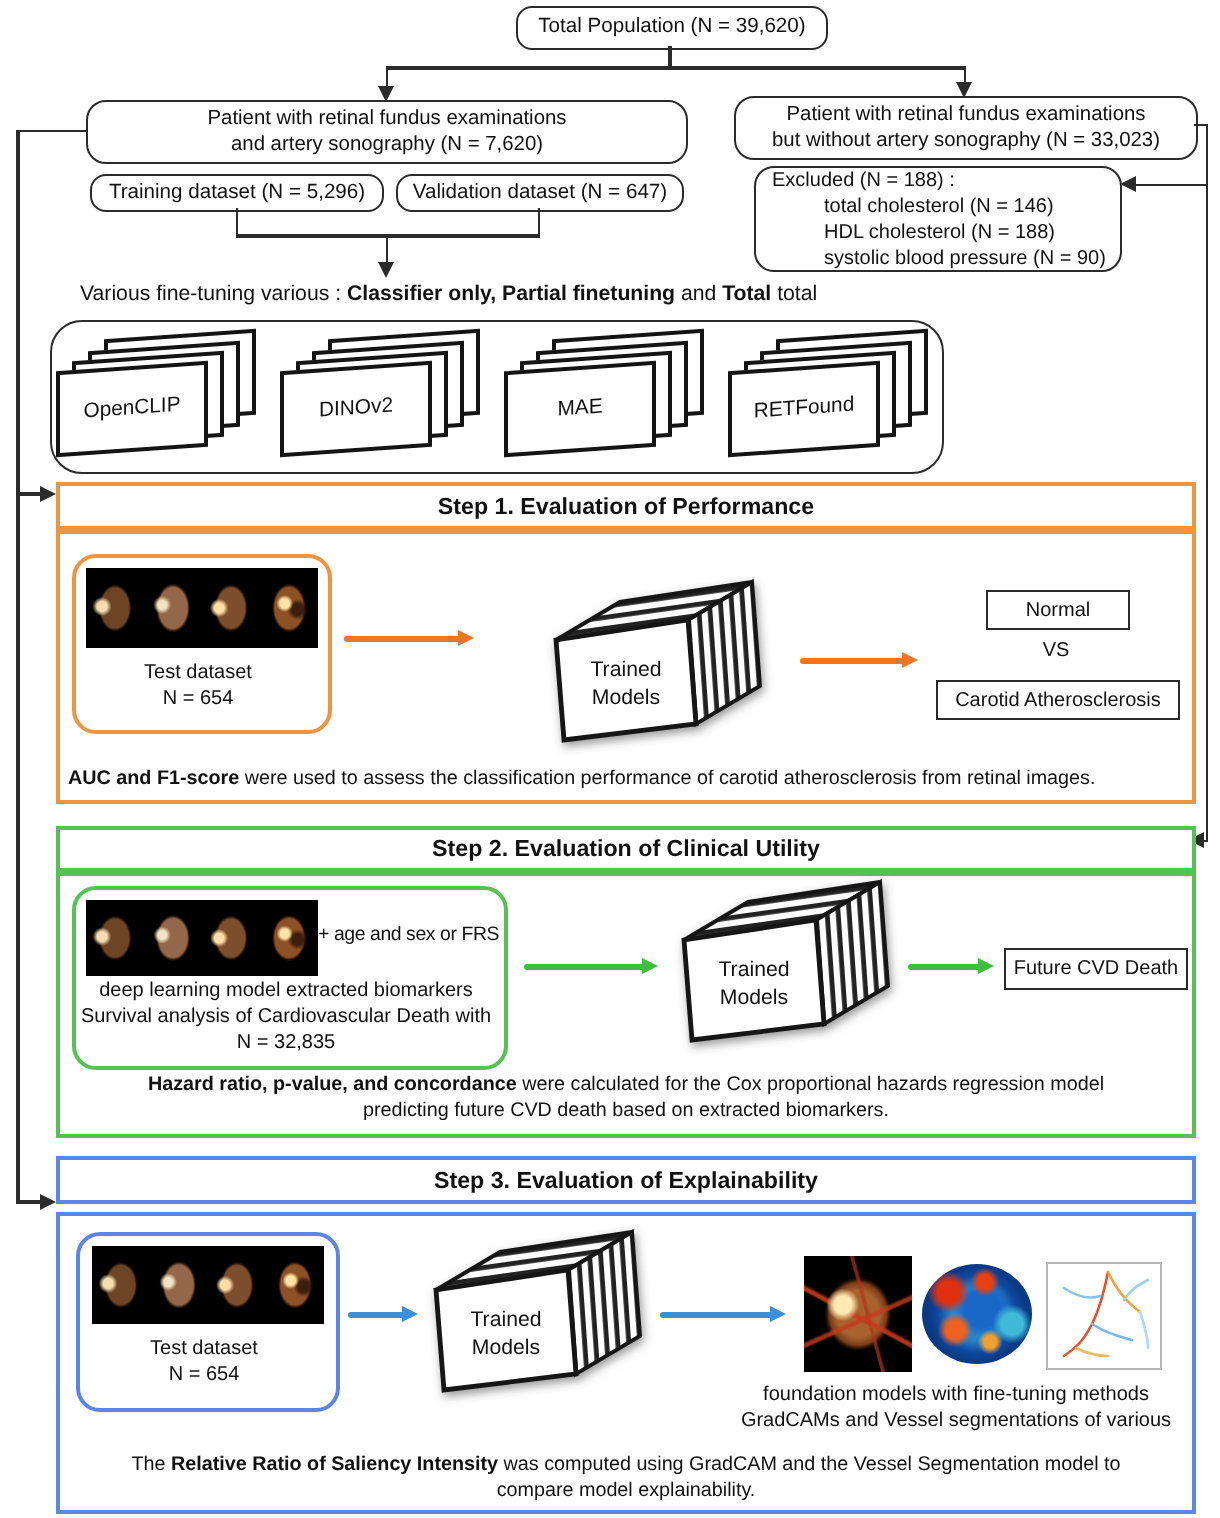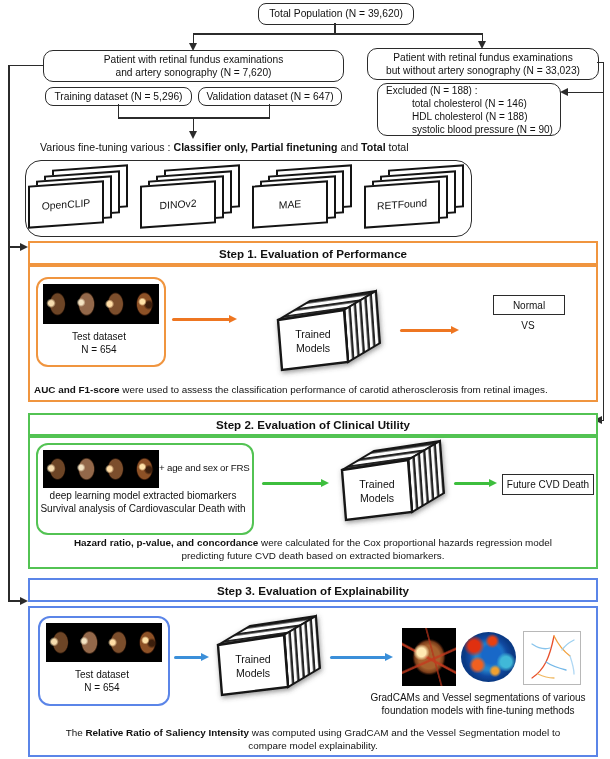--- a/index.html
+++ b/index.html
@@ -210,20 +210,23 @@
     <text x="41" y="68" text-anchor="middle">Models</text>
   </svg>
 
   <div class="shaft c-or" style="left:400px;top:329px;width:52px;"></div>
   <div class="ah ah-r c-or" style="left:451px;top:326px;"></div>
 
   <div class="qbox" style="left:493px;top:295px;width:70px;height:18px;">
     <span>Normal</span>
   </div>
   <div class="t tc" style="left:493px;top:319px;width:70px;">VS</div>
+  <div class="qbox" style="left:468px;top:340px;width:120px;height:18px;">
+    <span>Carotid Atherosclerosis</span>
+  </div>
 
   <div class="cap" style="left:34px;top:383px;width:556px;">
     <b>AUC and F1-score</b><span> were used to assess the classification performance of carotid atherosclerosis from retinal images.</span>
   </div>
 
   <div class="shdr" style="left:28px;top:413px;width:566px;height:19px;border-color:var(--green);">
     <span>Step 2. Evaluation of Clinical Utility</span>
   </div>
   <div class="sbody" style="left:28px;top:436px;width:566px;height:129px;border-color:var(--green);"></div>
 
@@ -231,20 +234,21 @@
   <div class="strip" style="left:43px;top:450px;">
     <div class="fx f1" style="height:36px;"></div>
     <div class="fx f2" style="height:36px;"></div>
     <div class="fx f3" style="height:36px;"></div>
     <div class="fx f4" style="height:36px;"></div>
   </div>
   <div class="t" style="left:159px;top:462px;width:92px;font-size:9.7px;letter-spacing:-0.2px;">+ age and sex or FRS</div>
   <div class="t tc" style="left:38px;top:489px;width:210px;">
     <div>deep learning model extracted biomarkers</div>
     <div>Survival analysis of Cardiovascular Death with</div>
+    <div>N = 32,835</div>
   </div>
 
   <div class="shaft c-gr" style="left:262px;top:482px;width:60px;"></div>
   <div class="ah ah-r c-gr" style="left:321px;top:479px;"></div>
 
   <svg class="stack" style="left:336px;top:434px;width:112px;height:88px;" viewBox="0 0 112 88">
     <g filter="url(#softsh)">
       <polygon points="6,36 72,26 104,7 38,17" fill="url(#ribsT)" stroke="#151515" stroke-width="2"></polygon>
       <polygon points="72,26 104,7 108,59 76,78" fill="url(#ribsS)" stroke="#151515" stroke-width="2"></polygon>
       <polygon points="6,36 72,26 76,78 10,86" fill="#fff" stroke="#151515" stroke-width="2.4"></polygon>
@@ -307,22 +311,22 @@
         <path d="M30 4 C34 12 38 18 46 24" stroke="#f2a03c"></path>
         <path d="M22 30 C28 34 34 36 42 38" stroke="#74b8e8"></path>
         <path d="M26 16 C20 18 14 16 8 12" stroke="#88c4ec"></path>
         <path d="M38 18 C42 12 46 10 50 8" stroke="#9cd0f0"></path>
         <path d="M14 42 C18 44 24 46 30 46" stroke="#f0b860"></path>
         <path d="M46 24 C48 30 50 36 50 42" stroke="#b0d8f4"></path>
       </g>
     </svg>
   </div>
   <div class="t tc" style="left:352px;top:691px;width:252px;">
+    <div>foundation models with fine-tuning methods</div>
     <div>GradCAMs and Vessel segmentations of various</div>
-    <div>foundation models with fine-tuning methods</div>
   </div>
 
   <div class="cap tc" style="left:40px;top:726px;width:546px;">
     <span>The </span><b>Relative Ratio of Saliency Intensity</b><span> was computed using GradCAM and the Vessel Segmentation model to</span>
     <div>compare model explainability.</div>
   </div>
 
 </div>
 
 </body></html>

